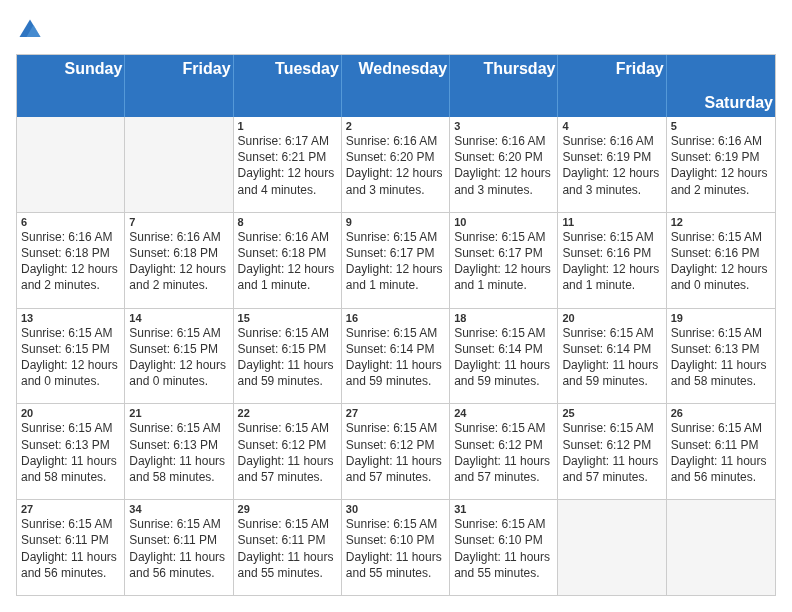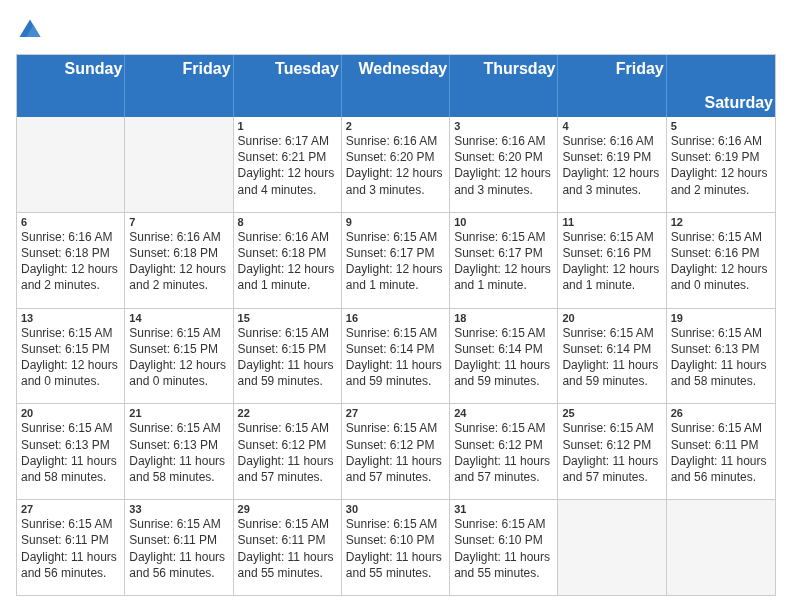--- a/index.html
+++ b/index.html
@@ -306,21 +306,21 @@
           </div>
         </div>
         <div class="cal-row">
           <div class="cal-cell">
             <div class="day-num">27</div>
             <div class="day-info" style="white-space: pre-line;">Sunrise: 6:15 AM
 Sunset: 6:11 PM
 Daylight: 11 hours and 56 minutes.</div>
           </div>
           <div class="cal-cell">
-            <div class="day-num">33</div>
+            <div class="day-num">34</div>
             <div class="day-info" style="white-space: pre-line;">Sunrise: 6:15 AM
 Sunset: 6:11 PM
 Daylight: 11 hours and 56 minutes.</div>
           </div>
           <div class="cal-cell">
             <div class="day-num">29</div>
             <div class="day-info" style="white-space: pre-line;">Sunrise: 6:15 AM
 Sunset: 6:11 PM
 Daylight: 11 hours and 55 minutes.</div>
           </div>

